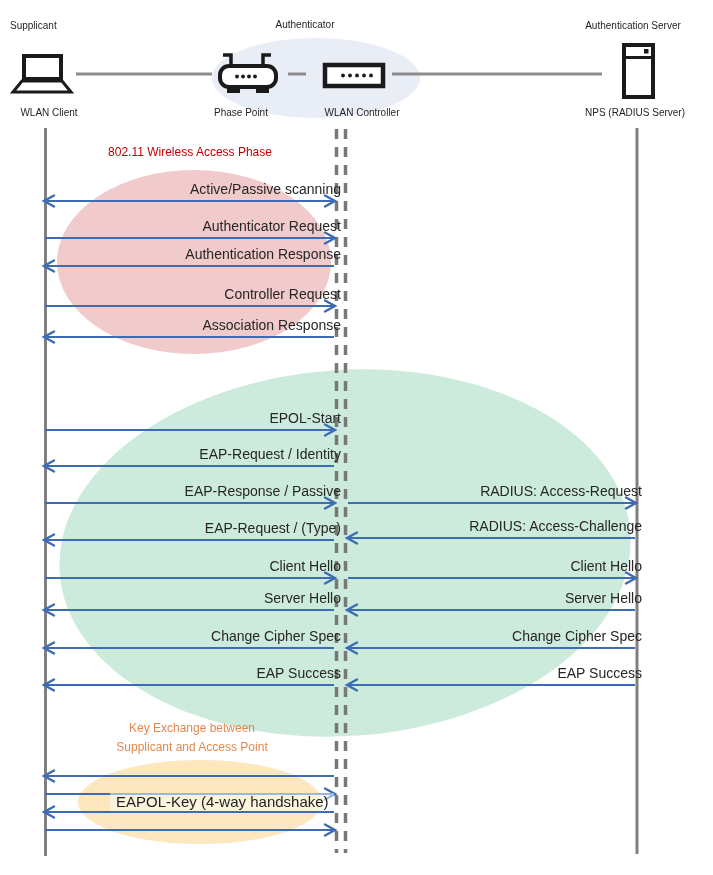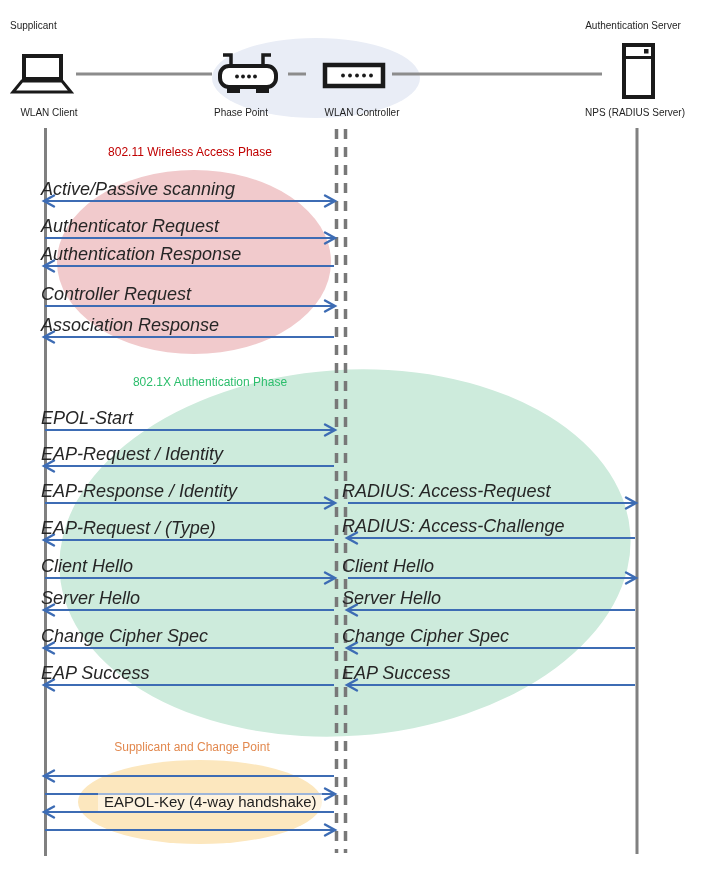--- a/index.html
+++ b/index.html
@@ -11,22 +11,22 @@
   }
   html,body{margin:0;padding:0;background:#ffffff;}
   #stage{
     position:relative;width:713px;height:875px;background:#ffffff;overflow:hidden;
     font-family:"Liberation Sans", sans-serif;color:var(--text);
   }
   #diagram-svg{position:absolute;left:0;top:0;}
   .hdr{position:absolute;font-size:10px;color:#1f1f1f;white-space:nowrap;}
   .hdr.centered{text-align:center;}
   .phase-title{position:absolute;font-size:12px;font-weight:400;text-align:center;white-space:nowrap;}
-  .msg-label{position:absolute;width:300px;text-align:left;font-size:18px;color:var(--text);white-space:nowrap;line-height:18px;font-style:italic;}
-  #keyx-label{position:absolute;text-align:center;font-size:15px;color:#1f1f1f;white-space:nowrap;line-height:18px;background:rgba(255,255,255,0.5);padding:0 6px;}
+  .msg-label{position:absolute;width:300px;text-align:right;font-size:14px;color:var(--text);white-space:nowrap;line-height:18px;}
+  #keyx-label{position:absolute;text-align:center;font-size:15px;color:#1f1f1f;white-space:nowrap;line-height:18px;background:rgba(255,255,255,0.5);padding:0 6px;margin-left:12px;}
   #arrow-layer line{stroke:var(--arrow);stroke-width:2.2;}
   #arrow-layer polyline{fill:none;stroke:var(--arrow);stroke-width:2.4;stroke-linecap:round;stroke-linejoin:miter;}
   .lifeline{stroke:var(--lifeline);stroke-width:3;}
   .lifeline-dashed{stroke:#787878;stroke-width:3.5;stroke-dasharray:10 8;}
   .connector{stroke:var(--connector);stroke-width:3;}
   .icon-stroke{fill:#ffffff;stroke:var(--ink);}
 </style>
 </head>
 <body>
 
@@ -175,42 +175,43 @@
           <polyline points="357,642.5 347,648 357,653.5"></polyline>
         </g>
         <g>
           <line x1="348" x2="635" y1="685" y2="685"></line>
           <polyline points="357,679.5 347,685 357,690.5"></polyline>
         </g>
       </g>
   </svg>
 
   <div class="hdr" style="left:10px;top:20px;">Supplicant</div>
+  <div class="hdr centered" style="left:205px;top:19px;width:200px;">Authenticator</div>
   <div class="hdr centered" style="left:553px;top:20px;width:160px;">Authentication Server</div>
 
   <div class="hdr centered" style="left:0px;top:107px;width:98px;">WLAN Client</div>
   <div class="hdr centered" style="left:181px;top:107px;width:120px;">Phase Point</div>
   <div class="hdr centered" style="left:292px;top:107px;width:140px;">WLAN Controller</div>
   <div class="hdr centered" style="left:555px;top:107px;width:160px;">NPS (RADIUS Server)</div>
 
   <div class="phase-title" style="left: 75px; top: 145px; width: 230px; color: rgb(192, 0, 0);">802.11 Wireless Access Phase</div>
-  <div class="phase-title" style="left: 95px; top: 375px; width: 230px; color: rgb(44, 190, 108);">802.1X Authentication Phase</div>
-  <div class="phase-title" style="left: 92px; top: 740px; width: 200px; color: rgb(226, 136, 78);">Supplicant and Change Point</div>
+  <div class="phase-title" style="left: 92px; top: 721px; width: 200px; color: rgb(226, 136, 78);">Key Exchange between</div>
+  <div class="phase-title" style="left: 92px; top: 740px; width: 200px; color: rgb(226, 136, 78);">Supplicant and Access Point</div>
 
   <div id="keyx-label" style="left:98px;top:793px;width:212px;">EAPOL-Key (4-way handshake)</div>
 
   <div id="label-layer">
       <div class="msg-label" style="left: 41px; top: 180px;">Active/Passive scanning</div>
       <div class="msg-label" style="left: 41px; top: 217px;">Authenticator Request</div>
       <div class="msg-label" style="left: 41px; top: 245px;">Authentication Response</div>
       <div class="msg-label" style="left: 41px; top: 285px;">Controller Request</div>
       <div class="msg-label" style="left: 41px; top: 316px;">Association Response</div>
       <div class="msg-label" style="left: 41px; top: 409px;">EPOL-Start</div>
       <div class="msg-label" style="left: 41px; top: 445px;">EAP-Request / Identity</div>
-      <div class="msg-label" style="left: 41px; top: 482px;">EAP-Response / Identity</div>
+      <div class="msg-label" style="left: 41px; top: 482px;">EAP-Response / Passive</div>
       <div class="msg-label" style="left: 41px; top: 519px;">EAP-Request / (Type)</div>
       <div class="msg-label" style="left: 41px; top: 557px;">Client Hello</div>
       <div class="msg-label" style="left: 41px; top: 589px;">Server Hello</div>
       <div class="msg-label" style="left: 41px; top: 627px;">Change Cipher Spec</div>
       <div class="msg-label" style="left: 41px; top: 664px;">EAP Success</div>
       <div class="msg-label" style="left: 342px; top: 482px;">RADIUS: Access-Request</div>
       <div class="msg-label" style="left: 342px; top: 517px;">RADIUS: Access-Challenge</div>
       <div class="msg-label" style="left: 342px; top: 557px;">Client Hello</div>
       <div class="msg-label" style="left: 342px; top: 589px;">Server Hello</div>
       <div class="msg-label" style="left: 342px; top: 627px;">Change Cipher Spec</div>

